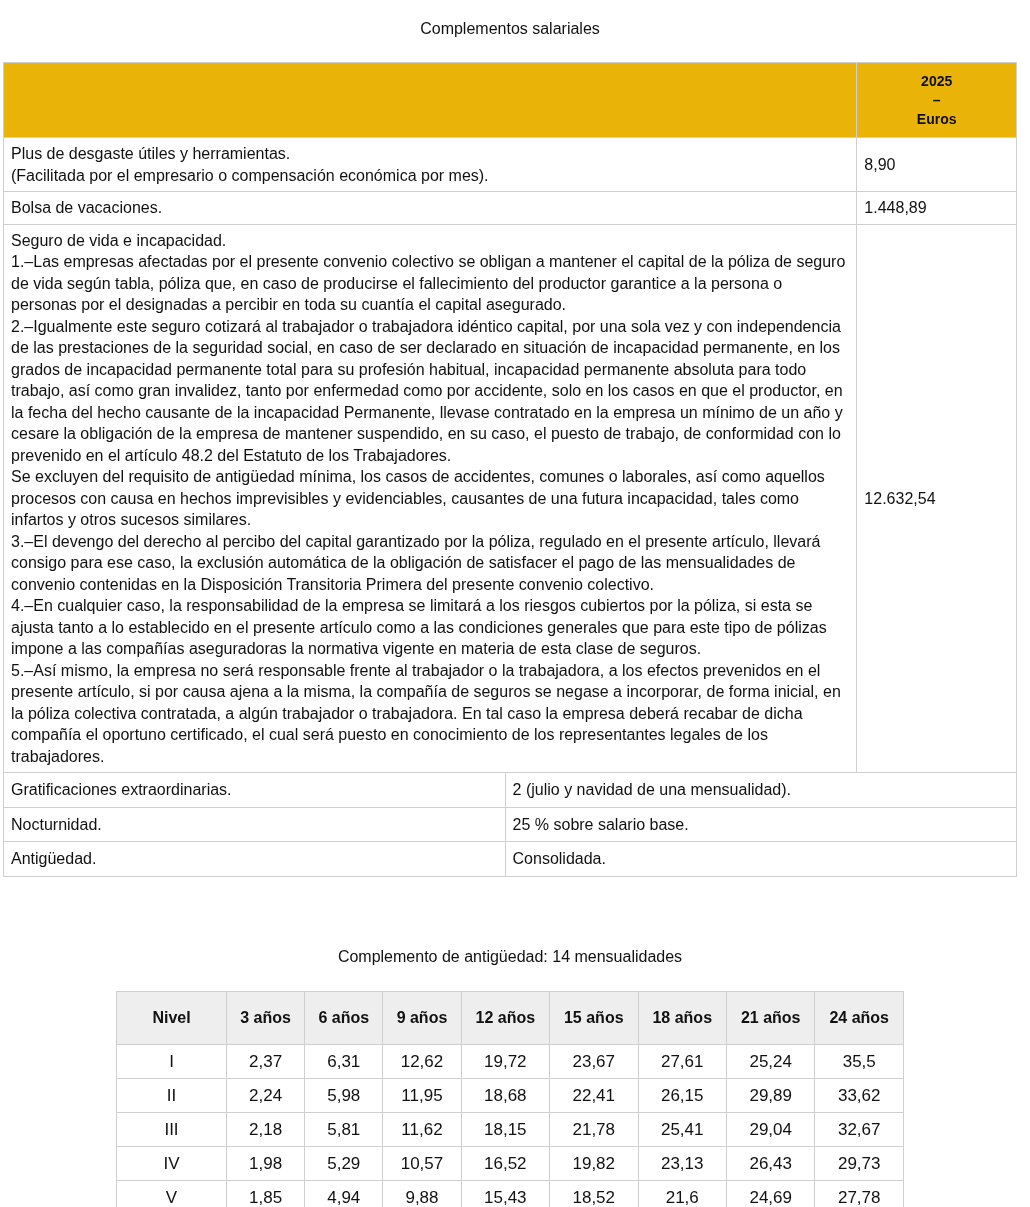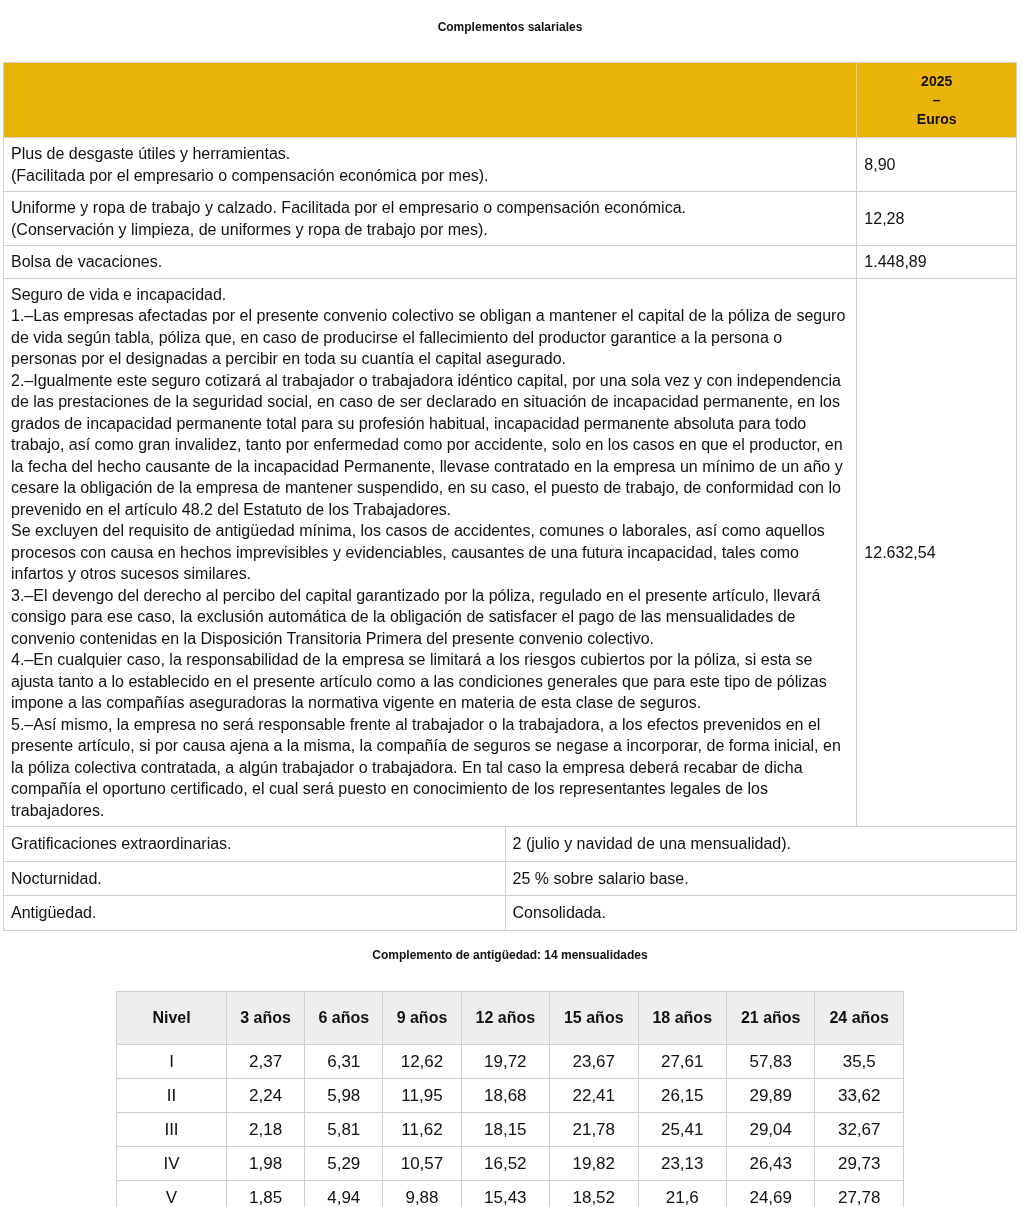--- a/index.html
+++ b/index.html
@@ -1,17 +1,17 @@
 <!DOCTYPE html>
 <html><head>
   <meta charset="utf-8">
   <style>
     html, body { margin: 0; padding: 0; background: #ffffff; }
     body { width: 1030px; height: 1207px; font-family: "Liberation Sans", sans-serif; color: #111; position: relative; overflow: hidden; }
-    .title { position: absolute; left: 0; width: 1020px; text-align: center; font-size: 12px; color: #111; font-weight: bold; }
+    .title { position: absolute; left: 0; width: 1020px; text-align: center; font-size: 16px; color: #111; }
     #t1-title { top: 20px; }
     #t2-title { top: 948px; }
     table { border-collapse: collapse; position: absolute; }
     td, th { border: 1px solid #cfcfcf; font-size: 16px; line-height: 21.5px; }
     #t1 { left: 3px; top: 62px; width: 1014px; }
     #t1 th { background: #eab308; font-weight: bold; font-size: 14px; line-height: 19px; text-align: center; height: 74px; padding: 0; }
     #t1 td { padding: 5px 7px; vertical-align: middle; }
     #t1 td.val { padding-right: 42px; width: 110px; }
     #t1 td.pl { padding-top: 6px; padding-bottom: 6px; }
     #t2 { left: 116px; top: 991px; width: 788px; }
@@ -37,27 +37,20 @@
       <div>–</div>
       <div>Euros</div>
     </th>
   </tr>
   <tr>
     <td colspan="2">
       <div>Plus de desgaste útiles y herramientas.</div>
       <div>(Facilitada por el empresario o compensación económica por mes).</div>
     </td>
     <td class="val">8,90</td>
-  </tr>
-  <tr>
-    <td colspan="2">
-      <div>Uniforme y ropa de trabajo y calzado. Facilitada por el empresario o compensación económica.</div>
-      <div>(Conservación y limpieza, de uniformes y ropa de trabajo por mes).</div>
-    </td>
-    <td class="val">12,28</td>
   </tr>
   <tr>
     <td colspan="2">Bolsa de vacaciones.</td>
     <td class="val">1.448,89</td>
   </tr>
   <tr>
     <td colspan="2" style="padding-right:5px">
       <div>Seguro de vida e incapacidad.</div>
       <div>1.–Las empresas afectadas por el presente convenio colectivo se obligan a mantener el capital de la póliza de seguro de vida según tabla, póliza que, en caso de producirse el fallecimiento del productor garantice a la persona o personas por el designadas a percibir en toda su cuantía el capital asegurado.</div>
       <div>2.–Igualmente este seguro cotizará al trabajador o trabajadora idéntico capital, por una sola vez y con independencia de las prestaciones de la seguridad social, en caso de ser declarado en situación de incapacidad permanente, en los grados de incapacidad permanente total para su profesión habitual, incapacidad permanente absoluta para todo trabajo, así como gran invalidez, tanto por enfermedad como por accidente, solo en los casos en que el productor, en la fecha del hecho causante de la incapacidad Permanente, llevase contratado en la empresa un mínimo de un año y cesare la obligación de la empresa de mantener suspendido, en su caso, el puesto de trabajo, de conformidad con lo prevenido en el artículo 48.2 del Estatuto de los Trabajadores.</div>
@@ -101,21 +94,21 @@
   </thead>
   <tbody id="t2-body">
       <tr>
         <td>I</td>
         <td>2,37</td>
         <td>6,31</td>
         <td>12,62</td>
         <td>19,72</td>
         <td>23,67</td>
         <td>27,61</td>
-        <td>57,83</td>
+        <td>25,24</td>
         <td>35,5</td>
       </tr>
       <tr>
         <td>II</td>
         <td>2,24</td>
         <td>5,98</td>
         <td>11,95</td>
         <td>18,68</td>
         <td>22,41</td>
         <td>26,15</td>

